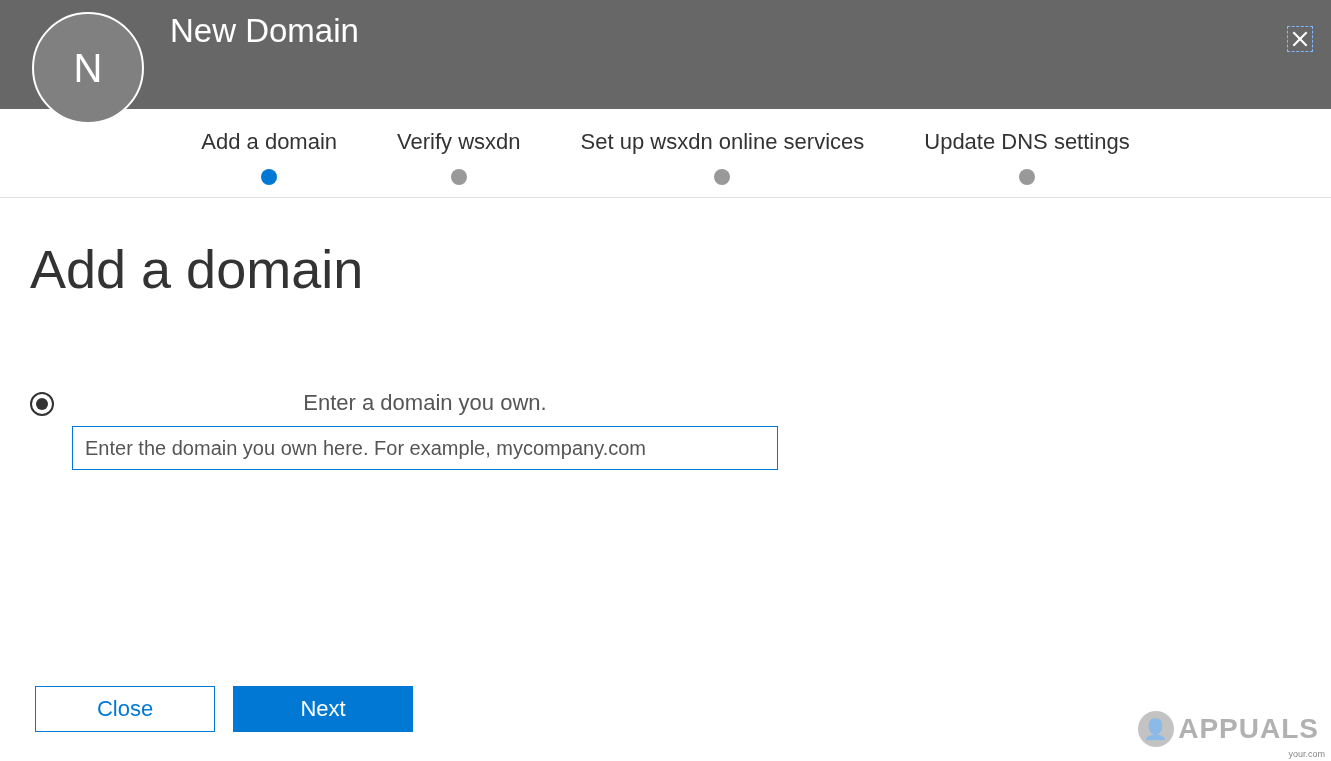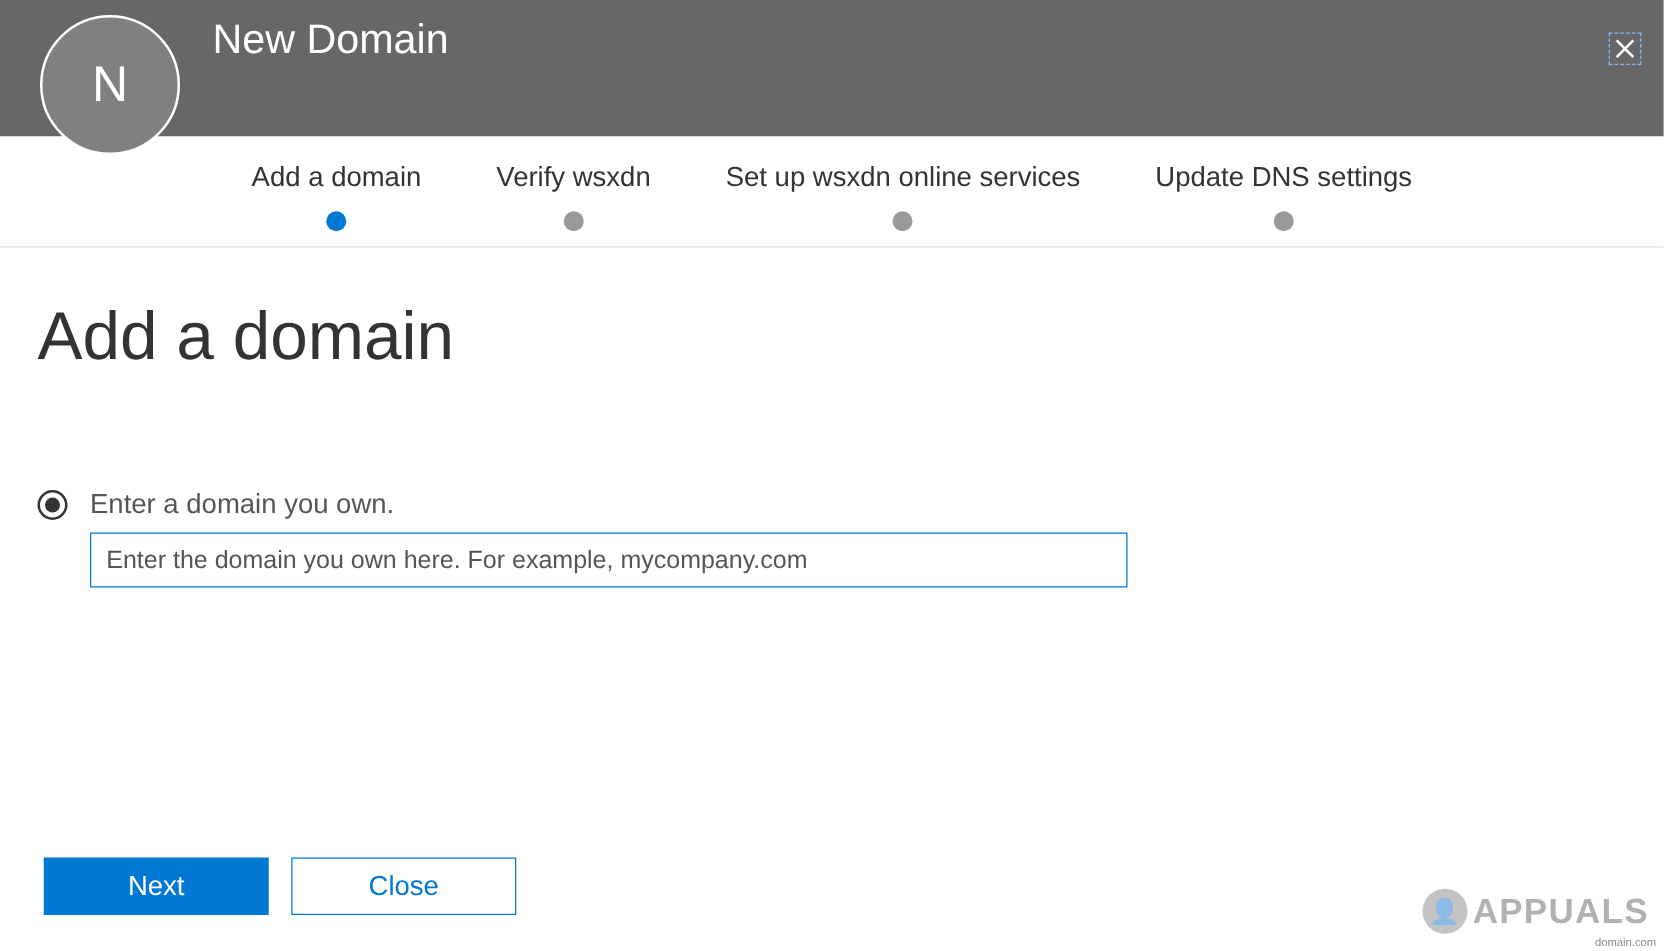--- a/index.html
+++ b/index.html
@@ -125,27 +125,28 @@
       width: 12px;
       height: 12px;
       background: #333;
       border-radius: 50%;
       display: block;
     }
     .option-body {
       display: flex;
       flex-direction: column;
       gap: 10px;
+      align-items: center;
     }
     .option-label {
       font-size: 22px;
       color: #555;
     }
     .domain-input {
-      width: 830px;
+      width: 706px;
       height: 44px;
       border: 1px solid #0078d4;
       font-size: 20px;
       padding: 0 12px;
       color: #666;
       outline: none;
     }
     .domain-input::placeholder {
       color: #555;
     }
@@ -253,21 +254,21 @@
     <div class="radio checked"></div>
     <div class="option-body">
       <div class="option-label">Enter a domain you own.</div>
       <input class="domain-input" type="text" placeholder="Enter the domain you own here. For example, mycompany.com" style="">
     </div>
   </div>
 
 </div>
 
 <div class="footer">
+  <button class="btn btn-secondary">Close</button>
   <button class="btn btn-primary">Next</button>
-  <button class="btn btn-secondary">Close</button>
 </div>
 
 <div class="watermark">
   <div class="watermark-icon">👤</div>
   <div class="watermark-text">APPUALS</div>
 </div>
-<div class="source-url">domain.com</div>
+<div class="source-url">your.com</div>
 
 </body></html>

